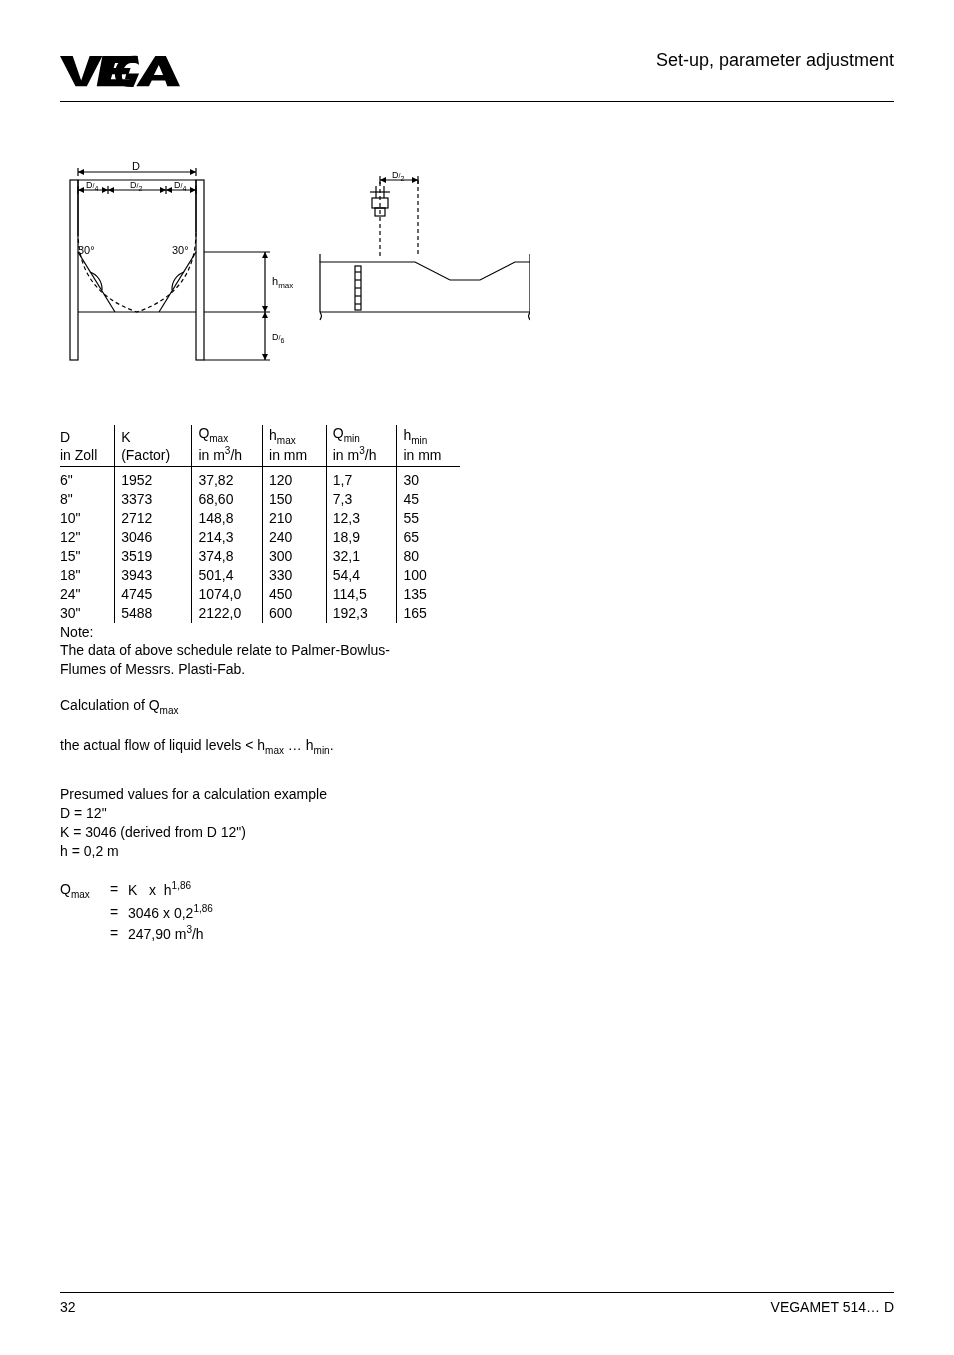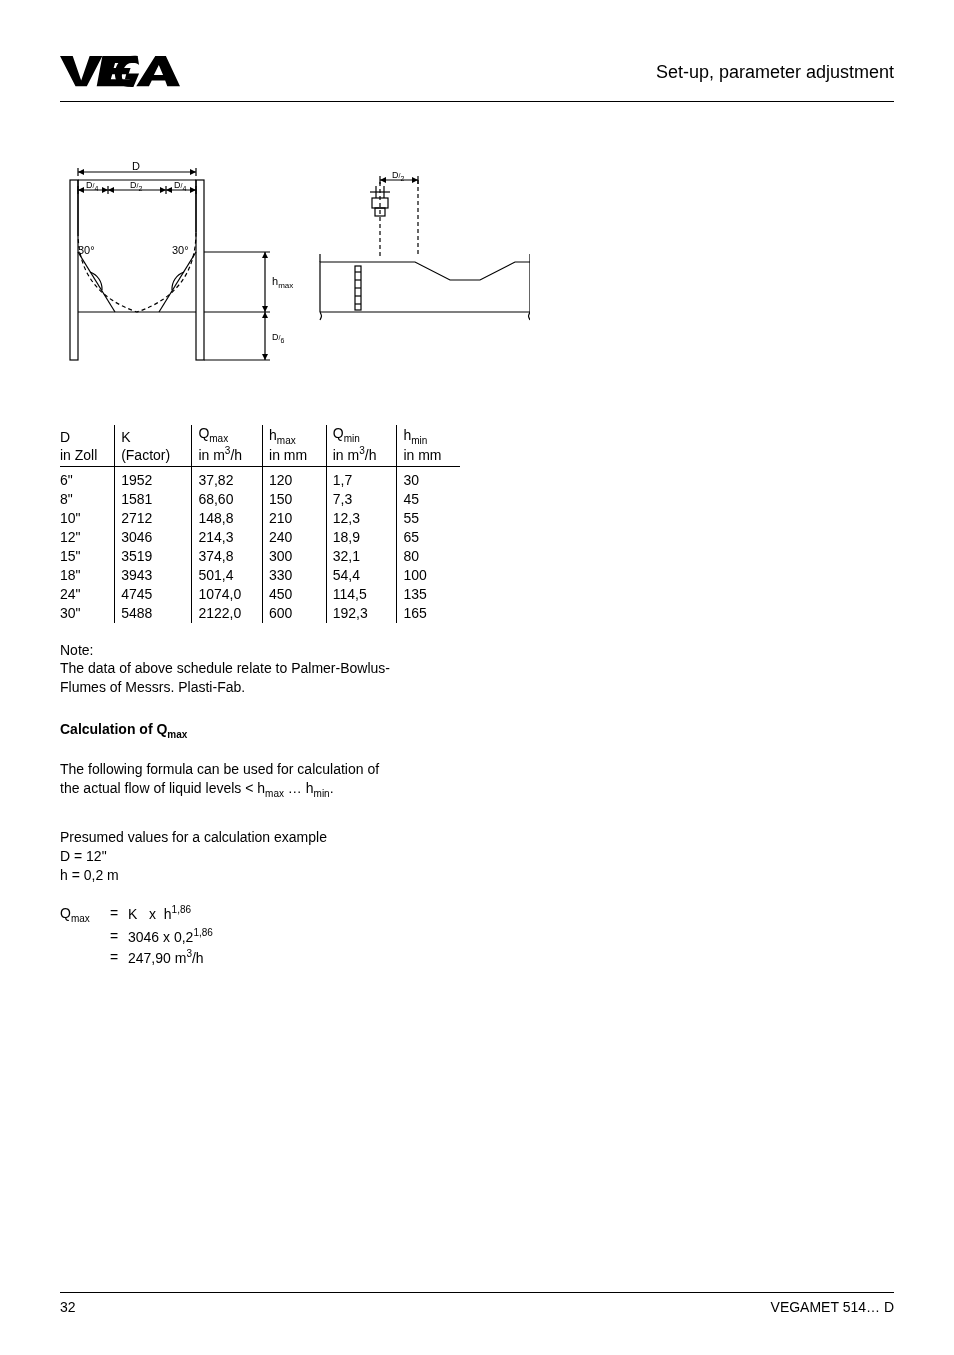--- a/index.html
+++ b/index.html
@@ -12,21 +12,21 @@
     font-size: 14px;
     color: #000;
     background: #fff;
     width: 954px;
     height: 1355px;
     position: relative;
     padding: 50px 60px 40px 60px;
   }
   .header {
     display: flex;
-    align-items: center;
+    align-items: flex-start;
     justify-content: space-between;
     border-bottom: 1px solid #000;
     padding-bottom: 2px;
     margin-bottom: 60px;
   }
   .logo {
     font-weight: 900;
     font-style: italic;
     font-size: 36px;
     letter-spacing: -1px;
@@ -82,26 +82,24 @@
   }
   .sub {
     font-size: 10px;
     vertical-align: sub;
   }
   .sup {
     font-size: 10px;
     vertical-align: super;
   }
   .note {
+    line-height: 1.35;
+  }
+  .calc-title {
     margin-top: 18px;
-    line-height: 1.35;
-  }
-  .calc-title {
-    margin-top: 24px;
-    font-weight: bold;
   }
   .formula-text {
     margin-top: 20px;
     line-height: 1.35;
   }
   .presumed {
     margin-top: 28px;
     line-height: 1.35;
   }
   .equation {
@@ -260,21 +258,21 @@
         <tr>
           <td>6"</td>
           <td>1952</td>
           <td>37,82</td>
           <td>120</td>
           <td>1,7</td>
           <td>30</td>
         </tr>
         <tr>
           <td>8"</td>
-          <td>1581</td>
+          <td>3373</td>
           <td>68,60</td>
           <td>150</td>
           <td>7,3</td>
           <td>45</td>
         </tr>
         <tr>
           <td>10"</td>
           <td>2712</td>
           <td>148,8</td>
           <td>210</td>
@@ -328,29 +326,29 @@
     <div>Note:</div>
     <div>The data of above schedule relate to Palmer-Bowlus-</div>
     <div>Flumes of Messrs. Plasti-Fab.</div>
   </div>
 
   <div class="calc-title">
     <span>Calculation of Q</span><span class="sub">max</span>
   </div>
 
   <div class="formula-text">
-    <div>The following formula can be used for calculation of</div>
     <div>
       <span>the actual flow of liquid levels &lt; h</span><span class="sub">max</span><span> … h</span><span class="sub">min</span><span>.</span>
     </div>
   </div>
 
   <div class="presumed">
     <div>Presumed values for a calculation example</div>
     <div>D = 12"</div>
+    <div>K = 3046 (derived from D 12")</div>
     <div>h = 0,2 m</div>
   </div>
 
   <div class="equation">
     <div class="eq-row">
       <span class="lhs"><span>Q</span><span class="sub">max</span></span>
       <span class="eq">=</span>
       <span><span style="white-space:pre">K   x  h</span><span class="sup">1,86</span></span>
     </div>
     <div class="eq-row">

